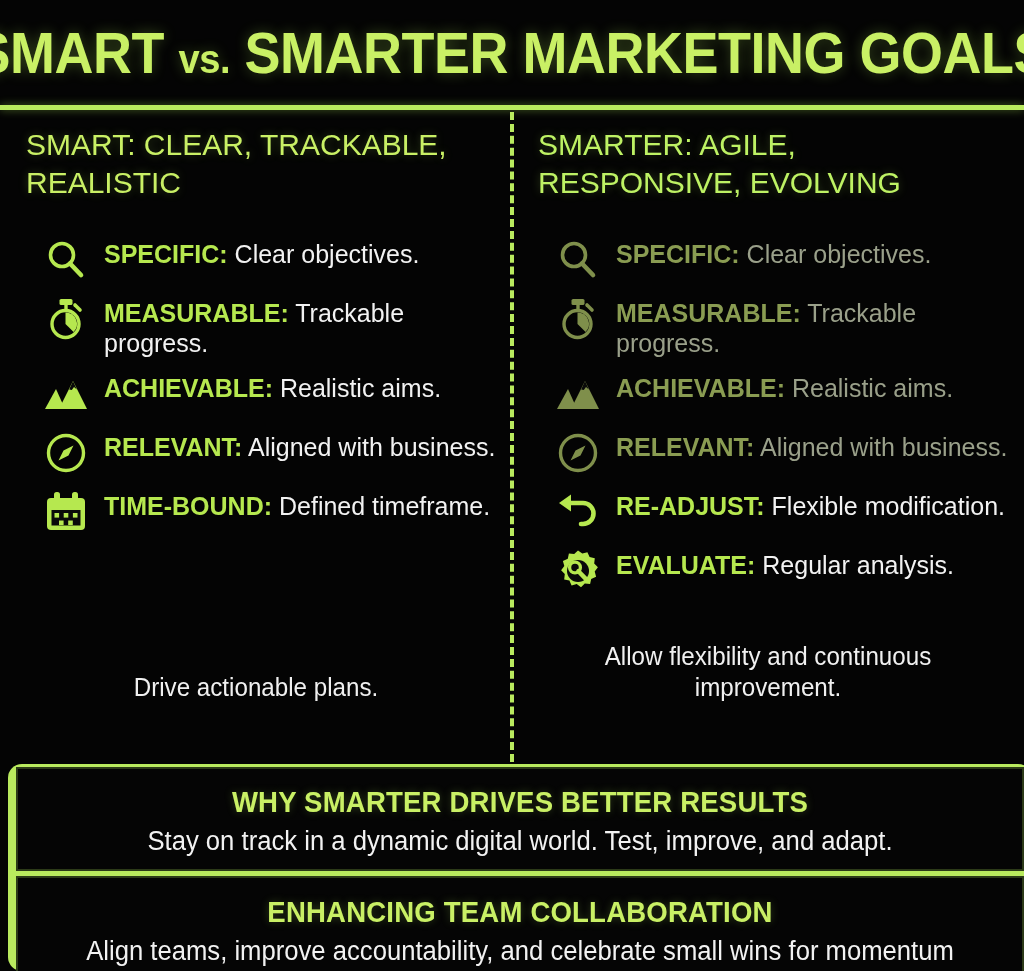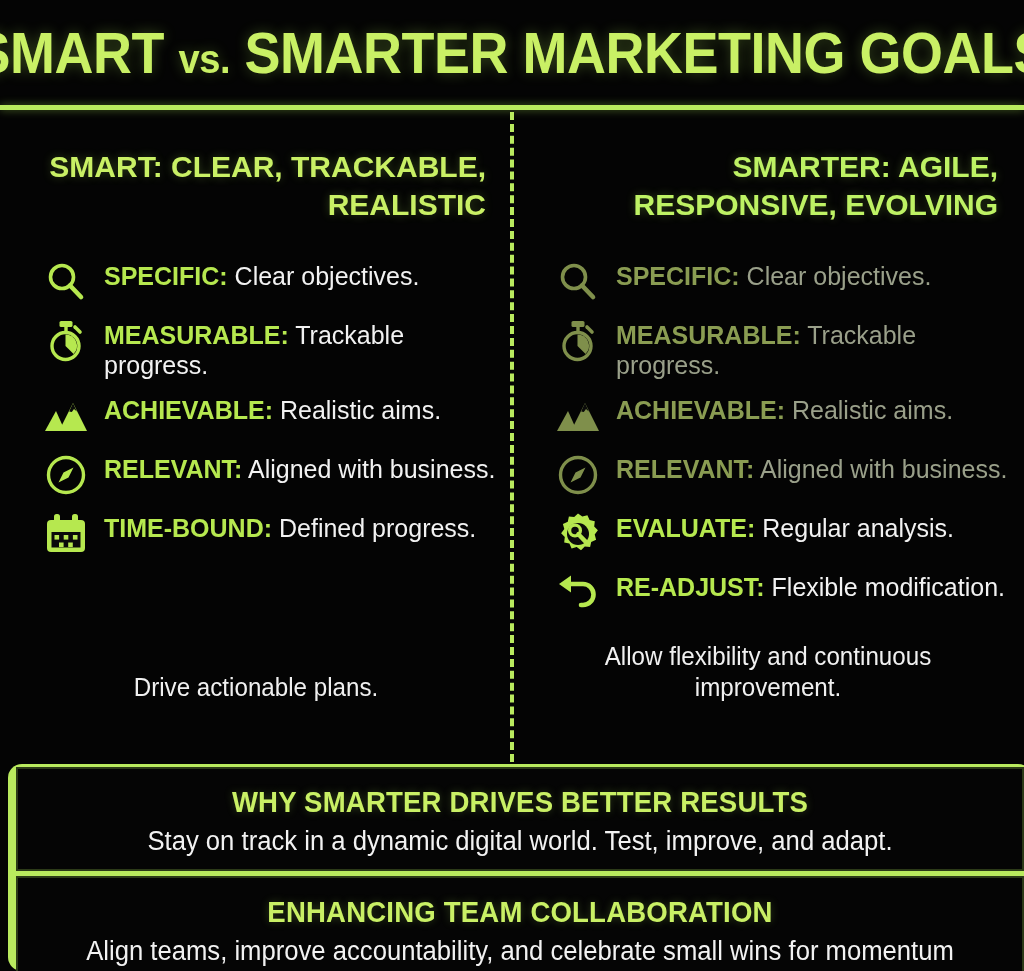--- a/index.html
+++ b/index.html
@@ -54,26 +54,26 @@
     left: 0; top: 110px;
     width: 1024px; height: 652px;
     display: flex;
   }
   .col {
     width: 512px;
     position: relative;
     box-sizing: border-box;
   }
   .col-head {
-    text-align: right;
-    font-weight: bold;
+    text-align: left;
+    font-weight: normal;
     font-size: 30px;
     line-height: 1.27;
     color: #c9f065;
-    margin-top: 38px;
+    margin-top: 16px;
     padding: 0 26px;
     text-shadow: 0 0 10px rgba(180,240,90,0.28);
   }
   .col-head.dim-head { color: #bef264; }
 
   .items {
     margin-top: 33px;
     padding: 0 16px 0 40px;
   }
   .item {
@@ -238,21 +238,21 @@
                 <rect x="8.5" y="20" width="29" height="15.5" fill="#0a0a0a"></rect>
                 <g fill="#b6e84f">
                   <rect x="11.5" y="23" width="4.6" height="4.6"></rect>
                   <rect x="20.7" y="23" width="4.6" height="4.6"></rect>
                   <rect x="29.9" y="23" width="4.6" height="4.6"></rect>
                   <rect x="16" y="30.5" width="4.6" height="4.6"></rect>
                   <rect x="25.2" y="30.5" width="4.6" height="4.6"></rect>
                 </g>
               </svg>
           </span>
-          <span class="item-text"><span class="item-label">TIME-BOUND:</span> <span class="item-desc">Defined progress.</span></span>
+          <span class="item-text"><span class="item-label">TIME-BOUND:</span> <span class="item-desc">Defined timeframe.</span></span>
         </div>
 
       </div>
       <div class="tagline">Drive actionable plans.</div>
     </div>
 
     <div class="col">
       <div class="col-head dim-head">SMARTER: AGILE, RESPONSIVE, EVOLVING</div>
       <div class="items">
 
@@ -295,38 +295,38 @@
             <svg width="44" height="44" viewBox="0 0 44 44">
                 <circle cx="22" cy="22" r="17.5" fill="none" stroke="#7f8f4b" stroke-width="3.4"></circle>
                 <path d="M29.5 14.5 L24.5 24.5 L14.5 29.5 L19.5 19.5 Z" fill="#7f8f4b"></path>
               </svg>
           </span>
           <span class="item-text"><span class="item-label">RELEVANT:</span> <span class="item-desc">Aligned with business.</span></span>
         </div>
 
         <div class="item">
           <span class="item-icon">
+            <svg width="46" height="42" viewBox="0 0 46 42">
+                <path d="M14 12 H28 a10.5 10.5 0 0 1 0 21 h-2" fill="none" stroke="#b6e84f" stroke-width="4.6" stroke-linecap="round"></path>
+                <path d="M16 3.5 L4 12 L16 20.5 Z" fill="#b6e84f"></path>
+              </svg>
+          </span>
+          <span class="item-text"><span class="item-label">RE-ADJUST:</span> <span class="item-desc">Flexible modification.</span></span>
+        </div>
+
+        <div class="item">
+          <span class="item-icon">
             <svg width="46" height="46" viewBox="0 0 46 46">
                 <path d="M23 2.5 l4.3 3.1 5.1-1.4 2.2 4.9 5.2 1.1 -0.6 5.3 3.7 3.8 -3.2 4.3 1.4 5.1 -4.9 2.2 -1.1 5.2 -5.3 -0.6 -3.8 3.7 -4.3 -3.2 -5.1 1.4 -2.2 -4.9 -5.2 -1.1 0.6 -5.3 -3.7 -3.8 3.2 -4.3 -1.4 -5.1 4.9 -2.2 1.1 -5.2 5.3 0.6 Z" fill="#b6e84f"></path>
                 <circle cx="23" cy="23" r="11" fill="#0a0a0a"></circle>
                 <circle cx="20" cy="19.5" r="5.4" fill="none" stroke="#b6e84f" stroke-width="3.3"></circle>
                 <line x1="23.4" y1="23.2" x2="32.5" y2="32.6" stroke="#b6e84f" stroke-width="4.4" stroke-linecap="round"></line>
               </svg>
           </span>
           <span class="item-text"><span class="item-label">EVALUATE:</span> <span class="item-desc">Regular analysis.</span></span>
-        </div>
-
-        <div class="item">
-          <span class="item-icon">
-            <svg width="46" height="42" viewBox="0 0 46 42">
-                <path d="M14 12 H28 a10.5 10.5 0 0 1 0 21 h-2" fill="none" stroke="#b6e84f" stroke-width="4.6" stroke-linecap="round"></path>
-                <path d="M16 3.5 L4 12 L16 20.5 Z" fill="#b6e84f"></path>
-              </svg>
-          </span>
-          <span class="item-text"><span class="item-label">RE-ADJUST:</span> <span class="item-desc">Flexible modification.</span></span>
         </div>
 
       </div>
       <div class="tagline">Allow flexibility and continuous improvement.</div>
     </div>
   </div>
 
   <div class="vdash"></div>
 
   <div class="bottom">

